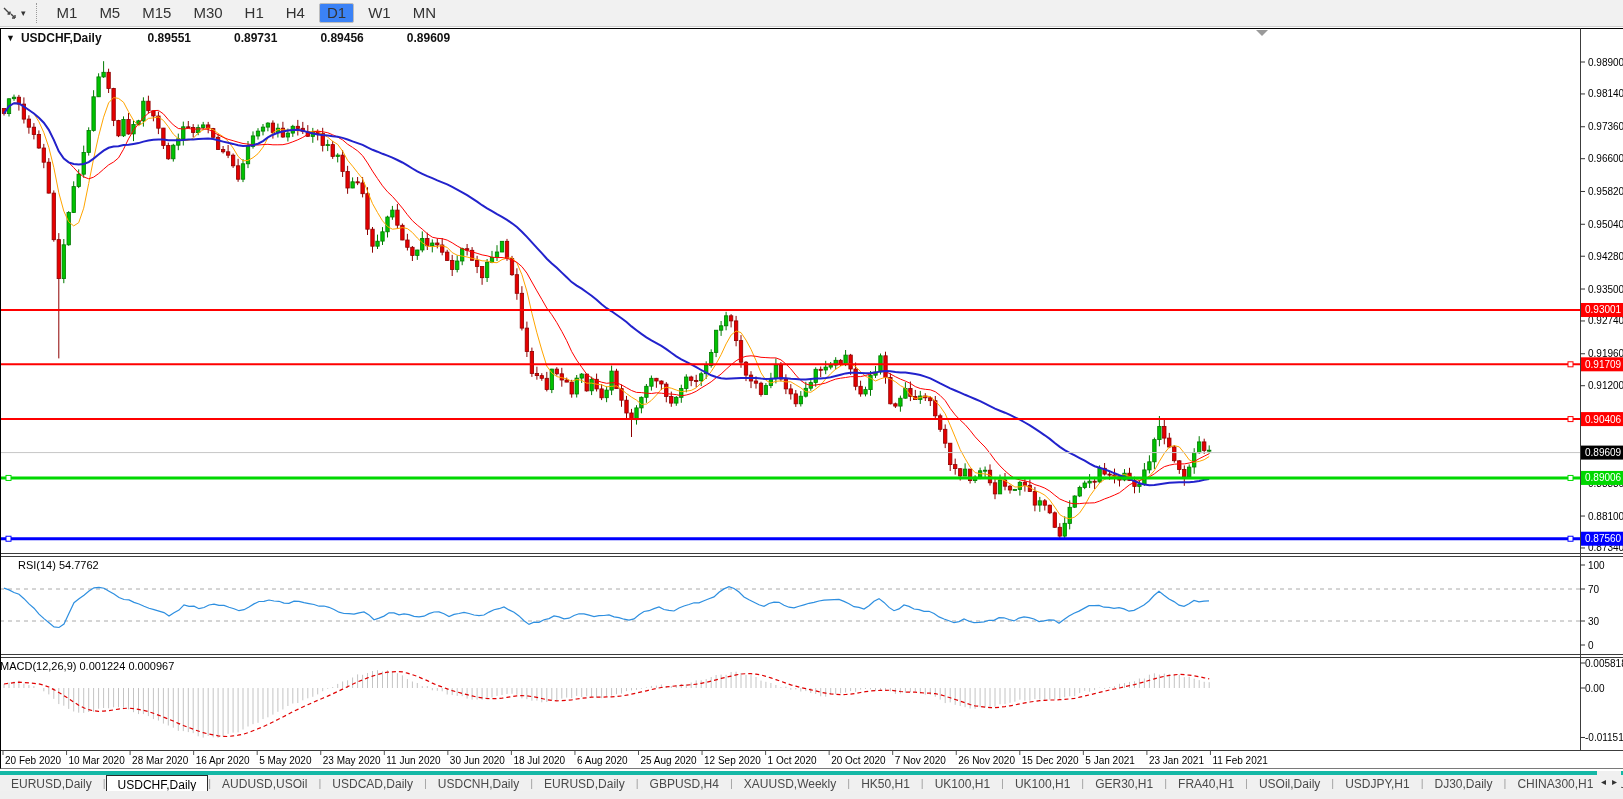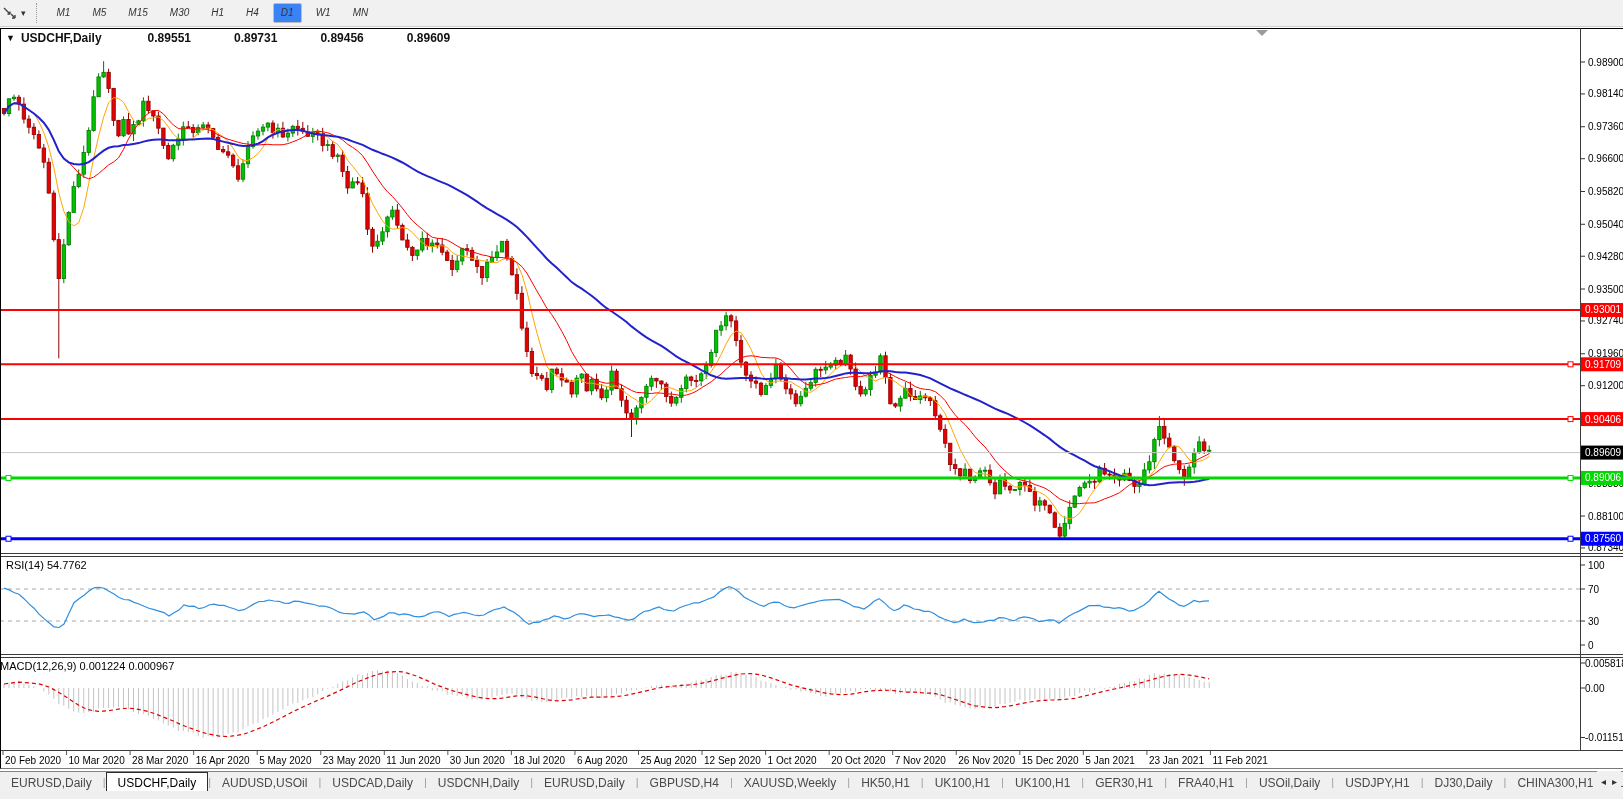--- a/index.html
+++ b/index.html
@@ -5,36 +5,36 @@
   html,body{margin:0;padding:0;background:#fff;}
   .stage{position:relative;width:1623px;height:799px;overflow:hidden;background:#fff;
          font-family:"Liberation Sans",sans-serif;-webkit-font-smoothing:antialiased;}
   
   .toolbar{position:absolute;top:0;left:0;width:100%;height:26px;background:#f1f1f1;
            border-bottom:1px solid #cfcfcf;display:flex;align-items:center;z-index:3;}
   .tool-group{display:flex;align-items:center;padding-left:2px;}
   .tool-icon{width:16px;height:16px;display:inline-block;}
   .tool-caret{font-size:9px;color:#333;margin-left:3px;cursor:default;}
   .tb-sep{height:20px;border-left:1px dotted #9a9a9a;margin:0 9px 0 10px;}
-  .tf-btn{font-size:10px;color:#333;padding:3px 7px;margin:4px 3px;border:1px solid transparent;
-          border-radius:2px;cursor:default;line-height:12px;font-style:italic;}
+  .tf-btn{font-size:15px;color:#333;padding:3px 7px;margin:4px 3px;border:1px solid transparent;
+          border-radius:2px;cursor:default;line-height:12px;}
   .tf-btn.active{background:#3b82f6;border:1px solid #bdbdbd;}
   
   .chart-header{position:absolute;left:6px;top:31px;z-index:2;font-size:12px;font-weight:700;
                 color:#111;display:flex;align-items:center;}
   .chart-header .collapse{font-size:9px;margin-right:6px;}
   .chart-header .sym{margin-right:10px;}
   .chart-header .px{margin-right:7px;font-weight:700;padding-left:36px;}
   .pane-label{position:absolute;z-index:2;font-size:11px;color:#000;}
-  #rsi-label{left:6px;top:559px;}
+  #rsi-label{left:18px;top:559px;}
   #macd-label{left:0;top:660px;}
   svg text{font-family:"Liberation Sans",sans-serif;}
   
   .tab-bar{position:absolute;left:0;top:771px;width:100%;height:20px;background:#f0f0f0;
-           border-top:1px solid #14b8a6;display:flex;align-items:stretch;z-index:3;
+           border-top:4px solid #14b8a6;display:flex;align-items:stretch;z-index:3;
            white-space:nowrap;overflow:hidden;padding-right:34px;box-sizing:border-box;}
   .tab{font-size:12px;color:#4a4a4a;padding:2px 11px 0 11px;display:flex;align-items:center;cursor:default;}
   .tab.active{background:#fff;border:1px solid #2b2b2b;border-bottom:none;color:#000;margin-top:0px;}
   .tab-divider{color:#9f9f9f;font-size:11px;display:flex;align-items:center;}
   .tab-scroll{position:absolute;right:2px;top:771px;height:20px;display:flex;align-items:center;
               gap:6px;z-index:4;padding:0 4px;background:#f0f0f0;}
   .tab-scroll span{font-size:10px;color:#333;cursor:default;}
   .status-strip{position:absolute;left:0;top:791px;width:100%;height:8px;background:#efefef;z-index:3;}
 </style>
 </head>

